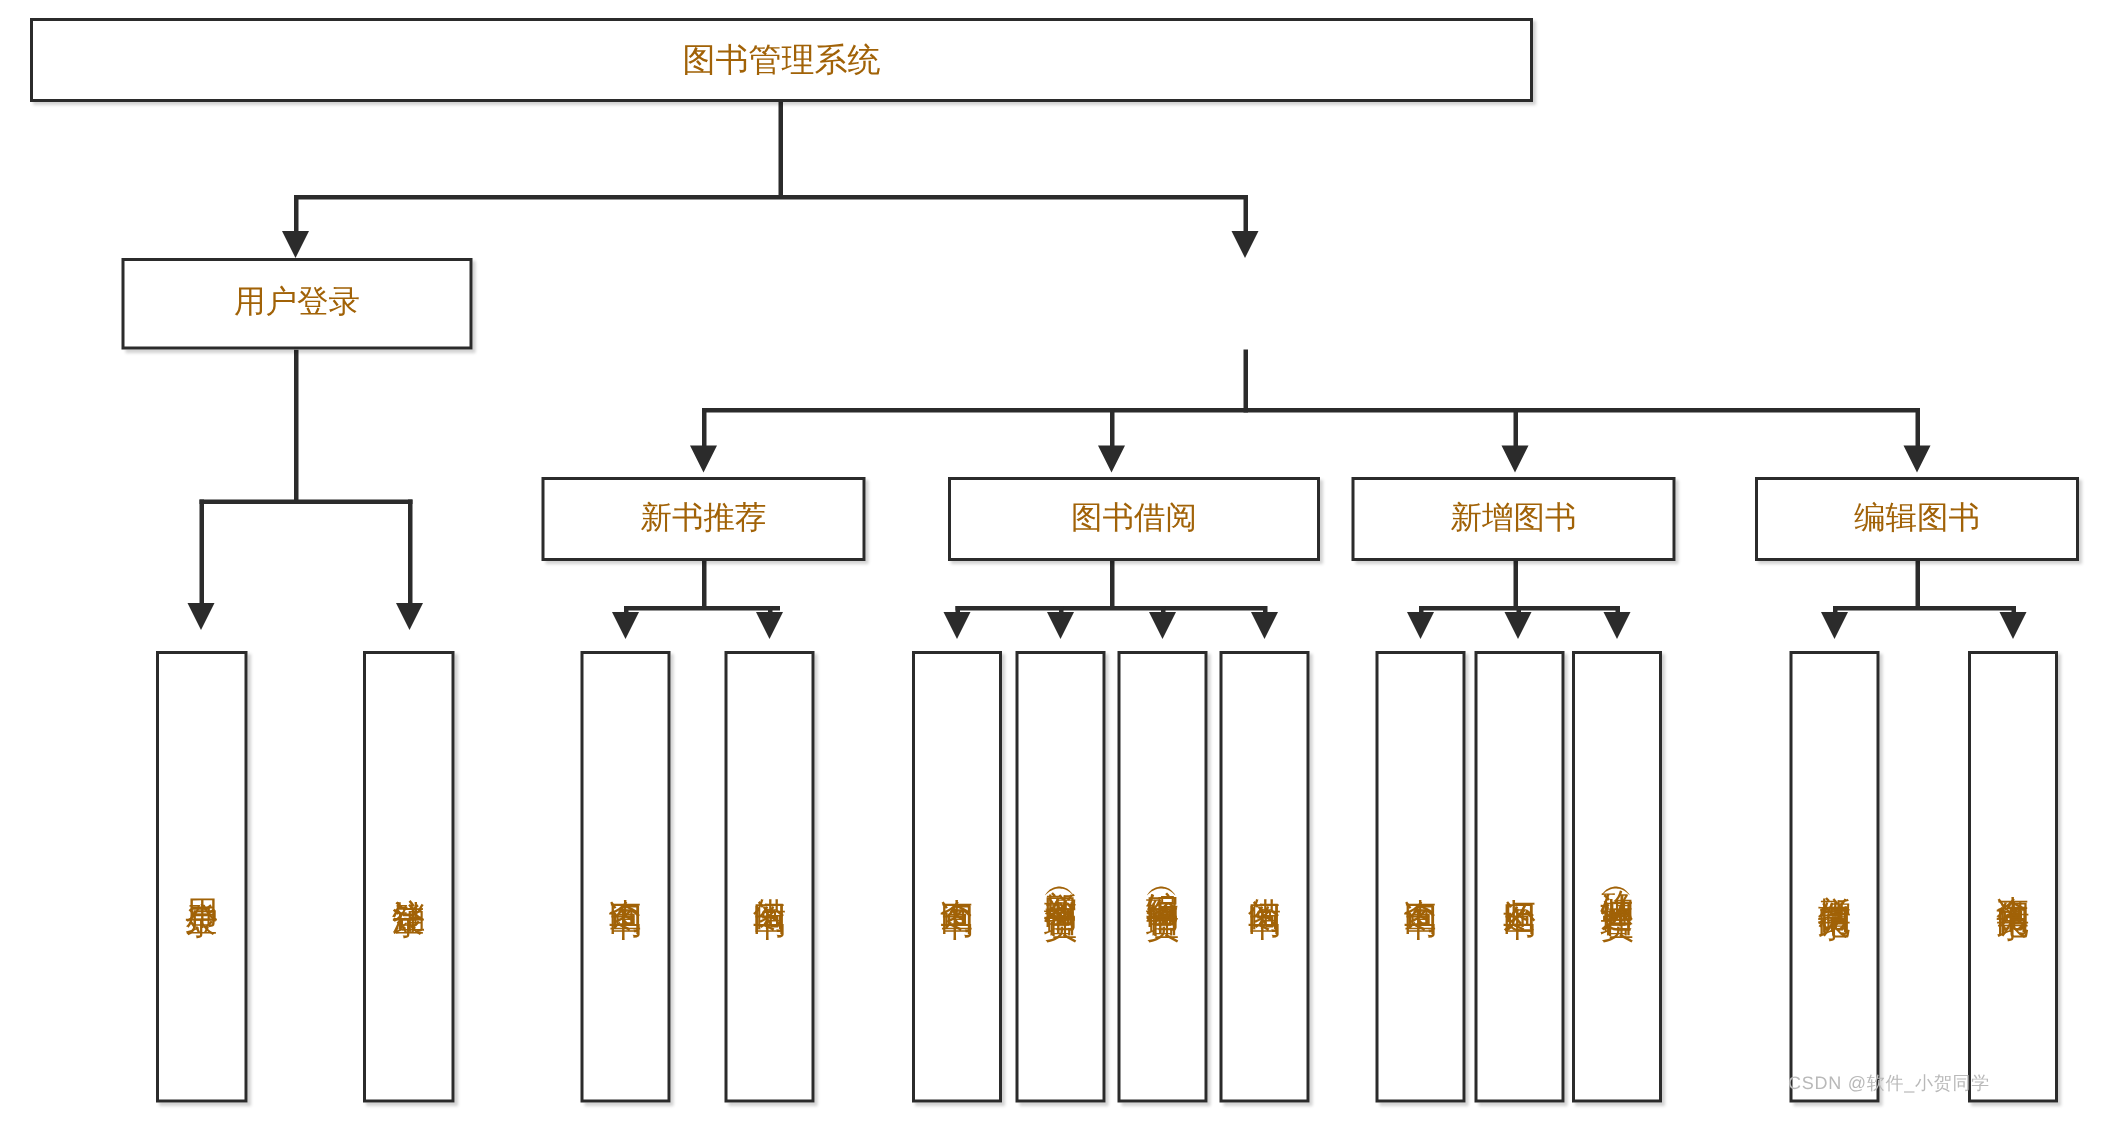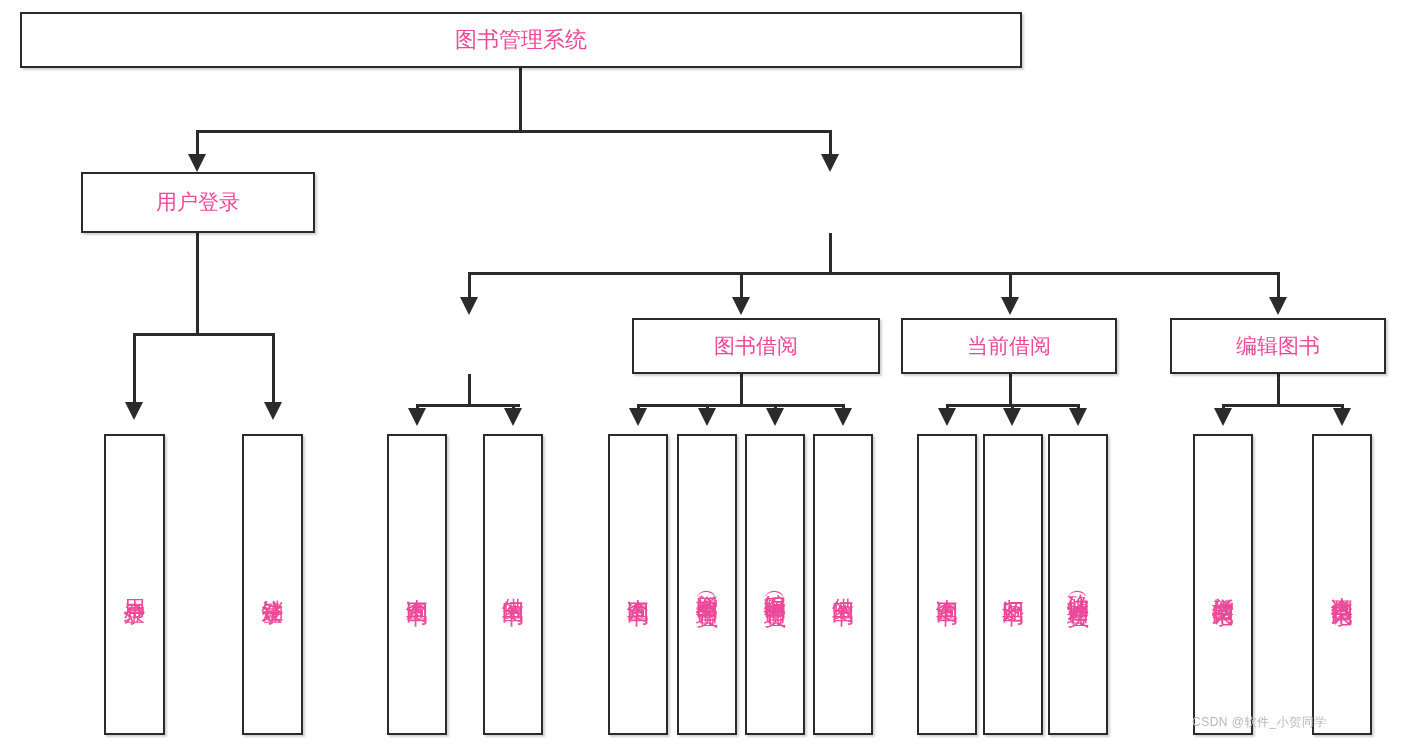--- a/index.html
+++ b/index.html
@@ -21,21 +21,21 @@
     position: absolute;
     box-sizing: border-box;
     border: 2.5px solid #2b2b2b;
     background: #ffffff;
     display: flex;
     align-items: center;
     justify-content: center;
     box-shadow: 2px 2px 2px rgba(0,0,0,0.18);
   }
   .node .label {
-    color: #ec4899;
+    color: #a16207;
     line-height: 1.18;
     text-align: center;
     white-space: nowrap;
   }
   .node.horizontal .label {
     font-size: 21px;
   }
   .node.root .label {
     font-size: 22px;
   }
@@ -137,25 +137,28 @@
   <div class="arrow" style="left:1333px; top:408px;"></div>
 
   <div class="node root horizontal" style="left:20px; top:12px; width:1002px; height:56px;">
     <span class="label">图书管理系统</span>
   </div>
 
   <div class="node horizontal" style="left:81px; top:172px; width:234px; height:61px;">
     <span class="label">用户登录</span>
   </div>
 
+  <div class="node horizontal" style="left:361px; top:318px; width:216px; height:56px;">
+    <span class="label">新书推荐</span>
+  </div>
   <div class="node horizontal" style="left:632px; top:318px; width:248px; height:56px;">
     <span class="label">图书借阅</span>
   </div>
   <div class="node horizontal" style="left:901px; top:318px; width:216px; height:56px;">
-    <span class="label">当前借阅</span>
+    <span class="label">新增图书</span>
   </div>
   <div class="node horizontal" style="left:1170px; top:318px; width:216px; height:56px;">
     <span class="label">编辑图书</span>
   </div>
 
   <div class="node vertical" style="left:104px; top:434px; width:61px; height:301px;">
     <span class="label">用户登录</span>
   </div>
   <div class="node vertical" style="left:242px; top:434px; width:61px; height:301px;">
     <span class="label">注销登录</span>

